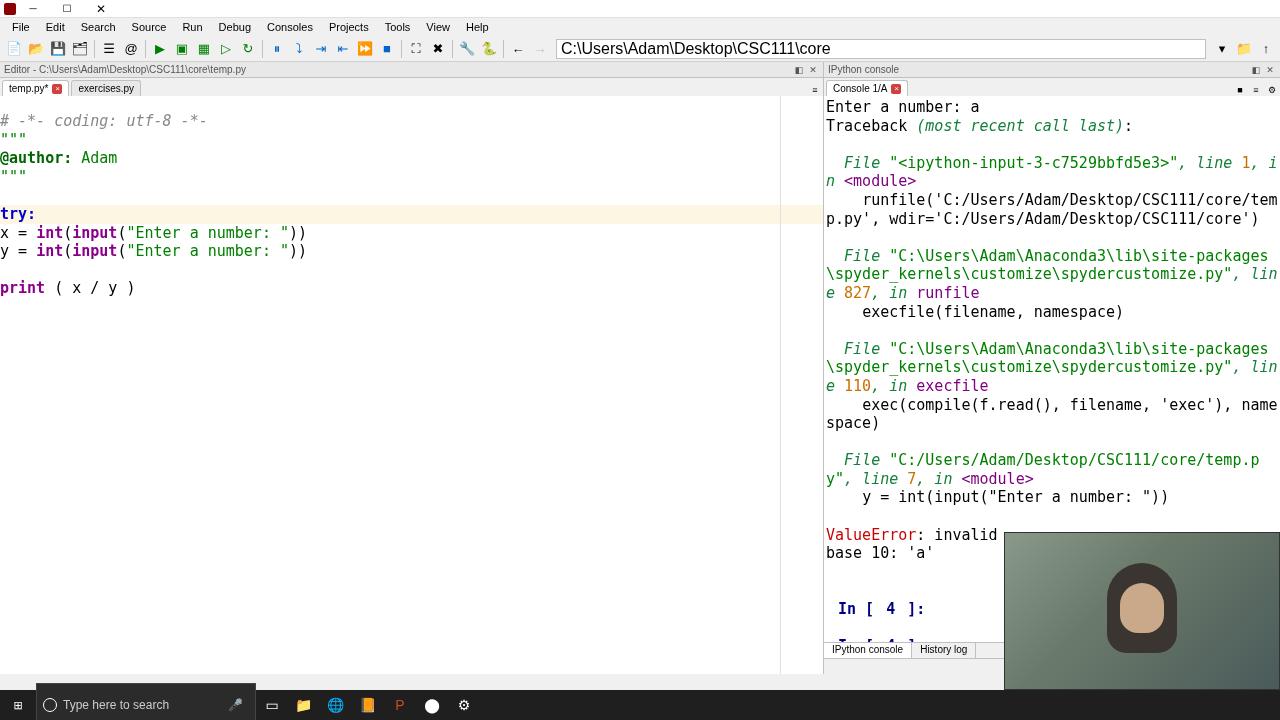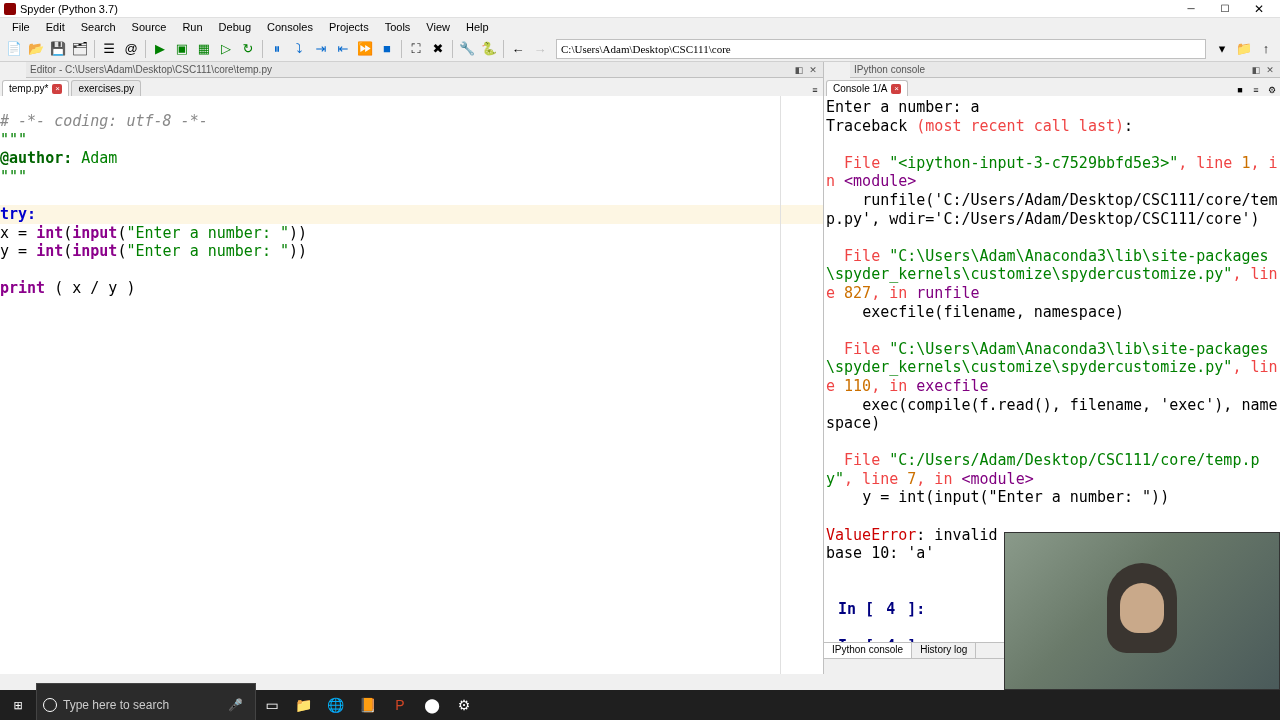--- a/index.html
+++ b/index.html
@@ -14,29 +14,29 @@
 .titlebar-btn.close { font-size: 12px; }
 
 
 .menubar { height: 18px; background: #f0f0f0; display: flex; align-items: center; padding: 0 4px; }
 .menubar-item { padding: 2px 8px; font-size: 11px; color: #000; }
 
 
 .toolbar { height: 26px; background: #f0f0f0; display: flex; align-items: center; padding: 0 4px; gap: 2px; border-bottom: 1px solid #d0d0d0; }
 .toolbar-btn { width: 20px; height: 20px; display: flex; align-items: center; justify-content: center; font-size: 13px; }
 .toolbar-sep { width: 1px; height: 18px; background: #c0c0c0; margin: 0 2px; }
-.toolbar-path { flex: 1; height: 20px; background: #fff; border: 1px solid #c0c0c0; padding: 0 4px; font-size: 11px; display: flex; align-items: center; margin: 0 4px; font-family: Liberation Serif, serif; }
+.toolbar-path { flex: 1; height: 20px; background: #fff; border: 1px solid #c0c0c0; padding: 0 4px; font-size: 16px; display: flex; align-items: center; margin: 0 4px; }
 
 
 .main { display: flex; height: 612px; }
 .left-pane { width: 824px; border-right: 1px solid #c0c0c0; display: flex; flex-direction: column; }
 .right-pane { flex: 1; display: flex; flex-direction: column; }
 
 
-.pane-header { height: 16px; background: #e8e8e8; border-bottom: 1px solid #c0c0c0; display: flex; align-items: center; padding: 0 4px; font-size: 10px; color: #555; margin-left: 26px; }
+.pane-header { height: 16px; background: #e8e8e8; border-bottom: 1px solid #c0c0c0; display: flex; align-items: center; padding: 0 4px; font-size: 10px; color: #555; }
 .pane-header-title { flex: 1; }
 .pane-header-btn { width: 12px; height: 12px; font-size: 9px; display: flex; align-items: center; justify-content: center; margin-left: 2px; }
 
 
 .tabs { height: 18px; background: #f0f0f0; display: flex; align-items: flex-end; padding: 0 2px; }
 .tab { height: 16px; padding: 0 6px; background: #fff; border: 1px solid #c0c0c0; border-bottom: none; display: flex; align-items: center; gap: 4px; font-size: 10px; margin-right: 2px; border-radius: 3px 3px 0 0; }
 .tab.inactive { background: #e8e8e8; }
 .tab-close { width: 10px; height: 10px; background: #d04040; border-radius: 2px; font-size: 8px; color: #fff; display: flex; align-items: center; justify-content: center; }
 .tabs-right { margin-left: auto; display: flex; gap: 2px; }
 
@@ -50,21 +50,21 @@
 .c-green { color: #008000; }
 .c-darkgreen { color: #006400; }
 .c-blue { color: #0000cd; font-weight: bold; }
 .c-bold { font-weight: bold; }
 .c-builtin { color: #8b008b; font-weight: bold; }
 .c-str { color: #008000; }
 
 
 .console { flex: 1; background: #fff; font-family: Consolas, monospace; font-size: 15px; line-height: 18.6px; padding: 2px; overflow: hidden; white-space: pre-wrap; word-break: break-all; }
 .t-black { color: #000; }
-.t-blue { color: #ef4444; }
+.t-blue { color: #15803d; font-style: italic; }
 .t-purple { color: #800080; }
 .t-green { color: #008000; }
 .t-orange { color: #cc7000; }
 .t-red { color: #cc0000; }
 .t-navy { color: #000080; font-weight: bold; margin-left: 12px; }
 
 
 .bottom-tabs { height: 16px; background: #f0f0f0; border-top: 1px solid #c0c0c0; display: flex; font-size: 10px; }
 .bottom-tab { padding: 1px 8px; border-right: 1px solid #c0c0c0; }
 .bottom-tab.active { background: #fff; }
@@ -83,21 +83,20 @@
 
 .webcam { position: absolute; right: 0; bottom: 30px; width: 276px; height: 158px; background: linear-gradient(135deg, #8a9a8a 0%, #6a7a6a 40%, #4a5a5a 100%); border: 1px solid #333; }
 .webcam::after { content: ""; position: absolute; left: 50%; top: 48%; transform: translate(-50%,-50%); width: 70px; height: 90px; background: #3a3530; border-radius: 36px 36px 20px 20px; }
 .webcam::before { content: ""; position: absolute; left: 50%; top: 32%; transform: translateX(-50%); width: 44px; height: 50px; background: #c9a98a; border-radius: 22px 22px 18px 18px; z-index: 1; }
 </style>
 </head>
 <body>
 
 <div class="titlebar">
   <div class="titlebar-icon"></div>
-  <div class="titlebar-title">Spyder (Python 3.7)</div>
   <div class="titlebar-btns">
     <div class="titlebar-btn">─</div>
     <div class="titlebar-btn">☐</div>
     <div class="titlebar-btn close">✕</div>
   </div>
 </div>
 
 <div class="menubar">
   <div class="menubar-item">File</div>
   <div class="menubar-item">Edit</div>

